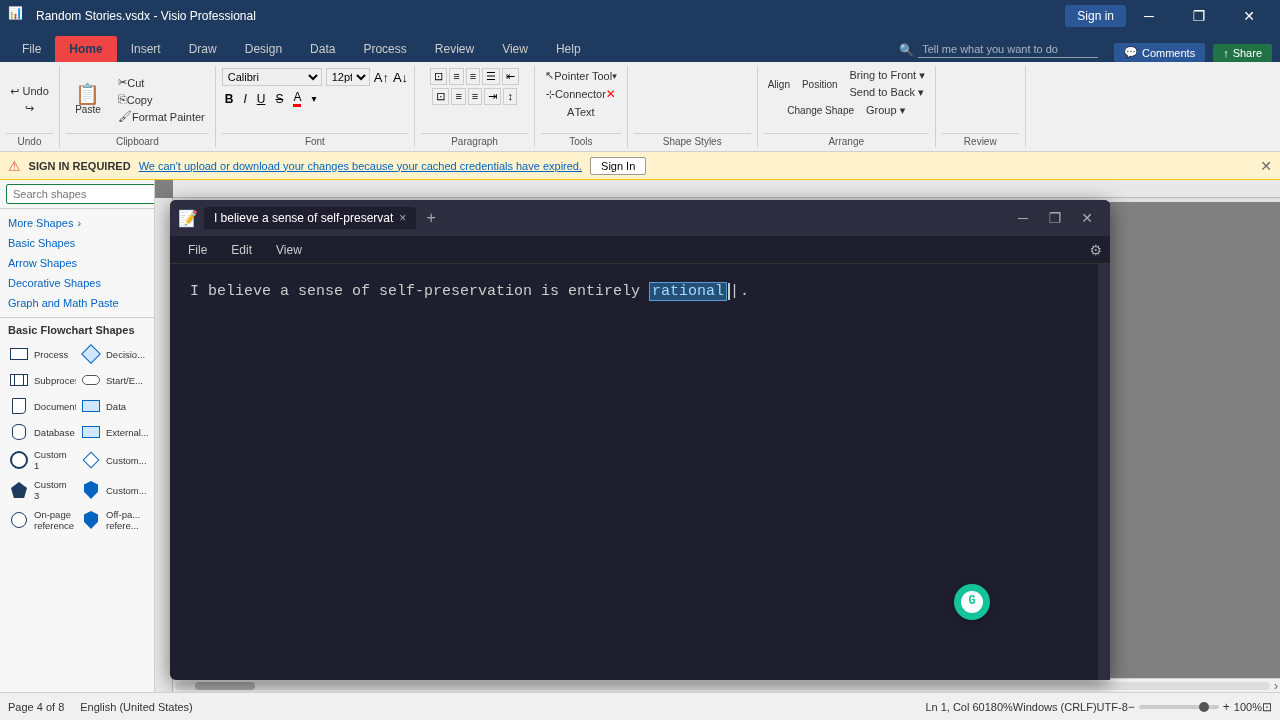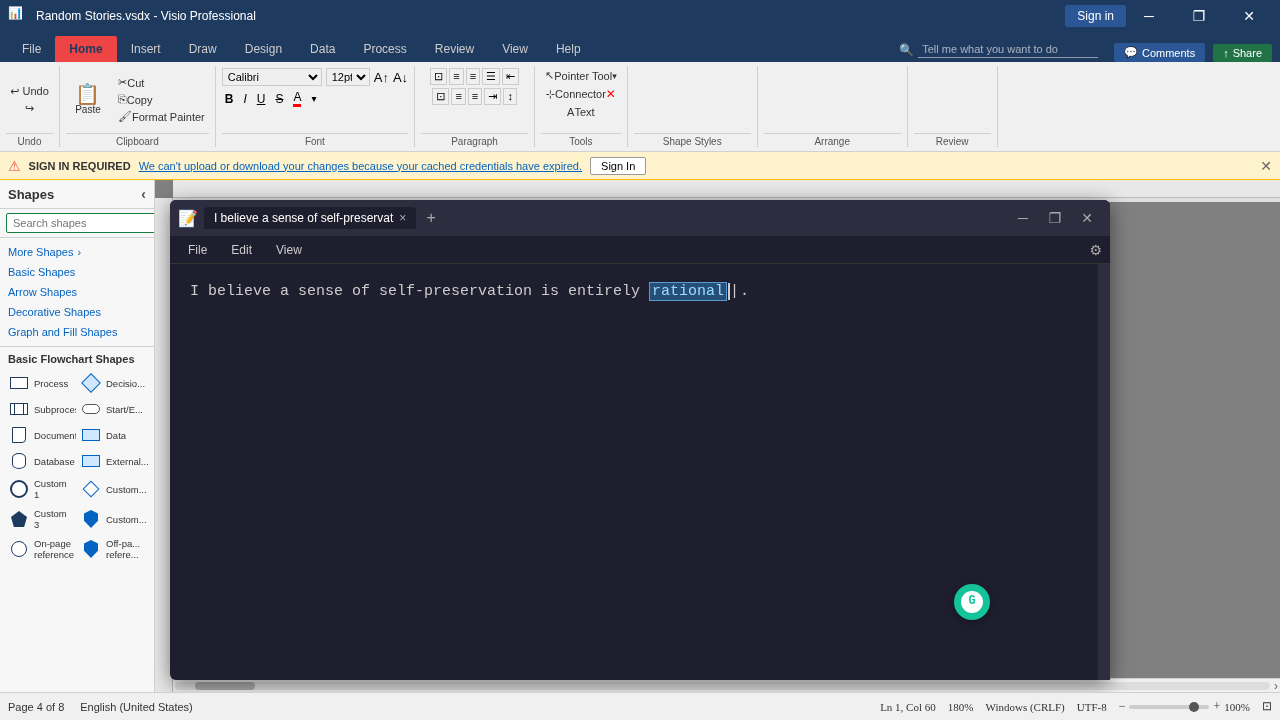--- a/index.html
+++ b/index.html
@@ -378,22 +378,21 @@
       align-items: center;
       padding: 0 8px;
       font-size: 11px;
       color: #333;
       gap: 16px;
     }
     .status-bar-right {
       margin-left: auto;
       display: flex;
       align-items: center;
-      gap: 12px;
-      font-family: Liberation Serif, serif;
+      gap: 0;
     }
     .status-zoom {
       display: flex;
       align-items: center;
       gap: 4px;
     }
     .zoom-slider {
       width: 80px;
       height: 4px;
       background: #ccc;
@@ -553,53 +552,63 @@
       </div>
     </div>
     <div class="ribbon-group-label">Tools</div>
   </div>
 
   <div class="ribbon-group" style="min-width:130px;">
     <div class="ribbon-group-label">Shape Styles</div>
   </div>
 
   <div class="ribbon-group" style="min-width:150px;">
+    <div class="ribbon-group-content" style="flex-direction:column;gap:3px;">
+      <div style="display:flex;gap:4px;">
+        <div class="ribbon-btn" style="min-width:30px;font-size:10px;">Align</div>
+        <div class="ribbon-btn" style="min-width:30px;font-size:10px;">Position</div>
+        <div style="display:flex;flex-direction:column;gap:2px;font-size:10px;">
+          <div class="ribbon-btn-small">Bring to Front ▾</div>
+          <div class="ribbon-btn-small">Send to Back ▾</div>
+        </div>
+      </div>
+      <div style="display:flex;gap:4px;font-size:10px;">
+        <div class="ribbon-btn" style="min-width:30px;">Change Shape</div>
+        <div class="ribbon-btn-small">Group ▾</div>
+      </div>
+    </div>
     <div class="ribbon-group-label">Arrange</div>
   </div>
 
   <div class="ribbon-group" style="min-width:90px;">
     <div class="ribbon-group-label">Review</div>
   </div>
 </div>
 
 <div class="notification-bar">
   <span class="warn-icon">⚠</span>
   <strong>SIGN IN REQUIRED</strong>
   <span class="sign-in-link">We can't upload or download your changes because your cached credentials have expired.</span>
   <button class="notification-bar-sign-btn">Sign In</button>
   <span class="notification-close">✕</span>
 </div>
 
 <div class="main-layout">
 
   <div class="shapes-panel">
-    <div class="shapes-header">
-      <span>Shapes</span>
-      <span class="shapes-header-btn">‹</span>
-    </div>
     <div class="shapes-search">
       <input type="text" placeholder="Search shapes" style="">
 
     </div>
     <div class="shapes-nav">
       <div class="shapes-nav-item">More Shapes <span>›</span></div>
       <div class="shapes-nav-item">Basic Shapes</div>
       <div class="shapes-nav-item">Arrow Shapes</div>
       <div class="shapes-nav-item">Decorative Shapes</div>
-      <div class="shapes-nav-item">Graph and Fill Shapes</div>
+      <div class="shapes-nav-item">Graph and Math Paste</div>
     </div>
     <div class="shapes-section-title">Basic Flowchart Shapes</div>
     <div class="shapes-grid">
 
       <div class="shape-item">
         <div class="shape-icon">
           <div class="rect-shape"></div>
         </div>
         <span>Process</span>
       </div>

